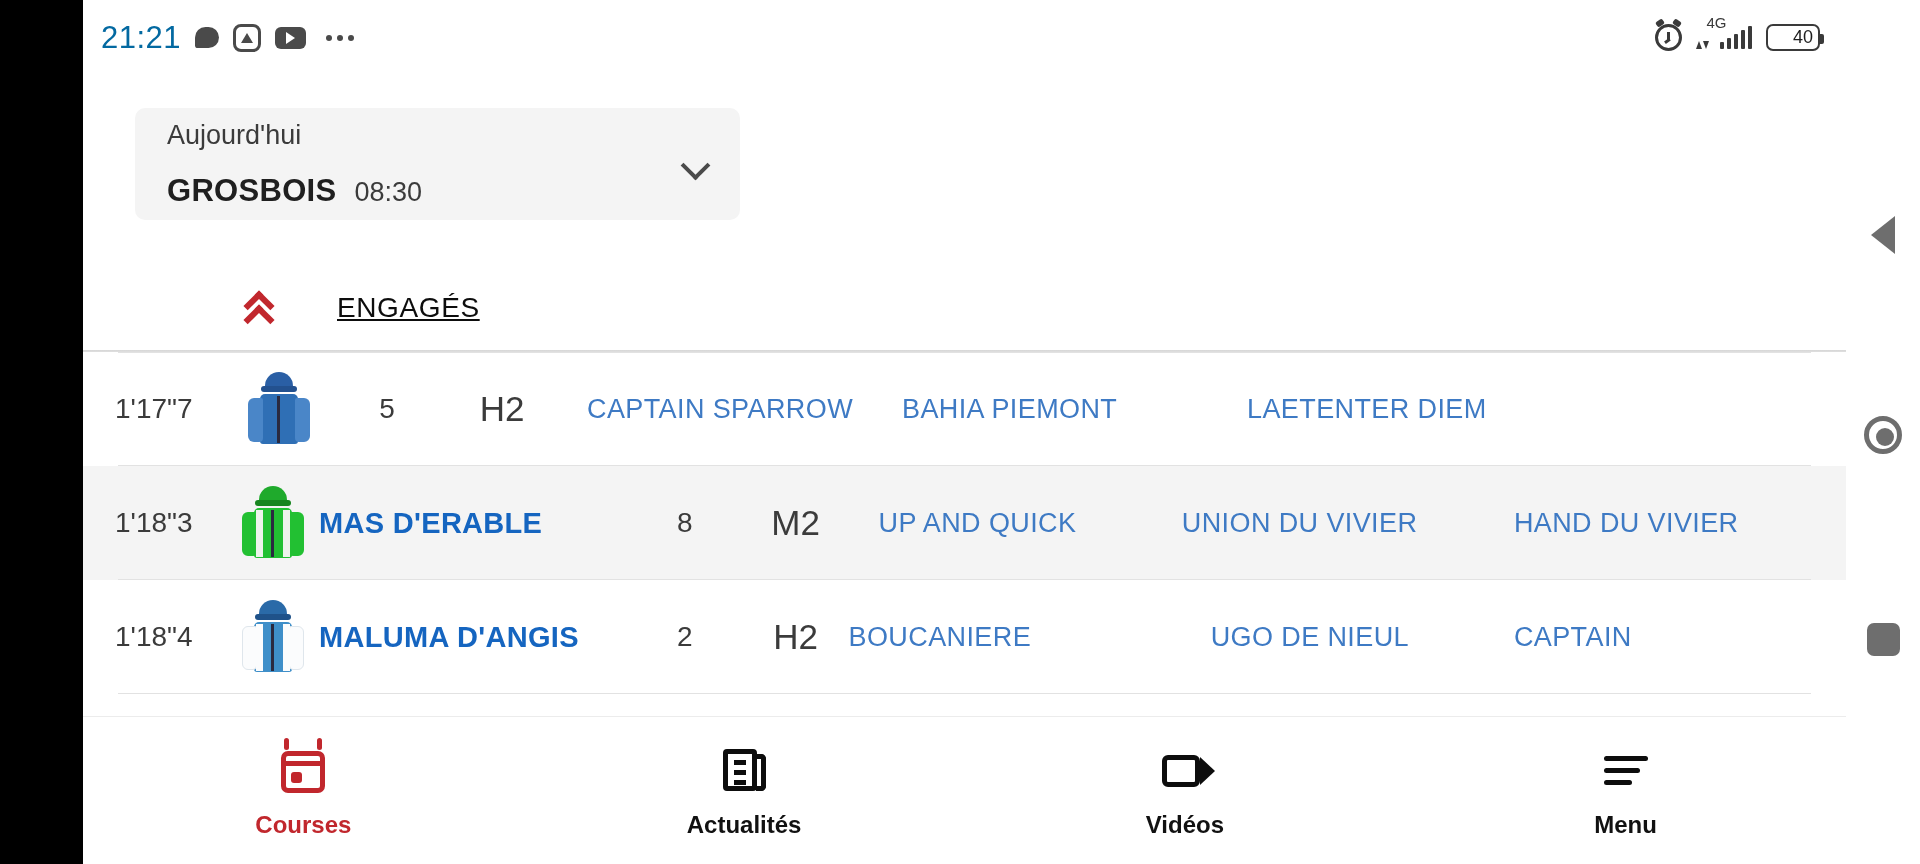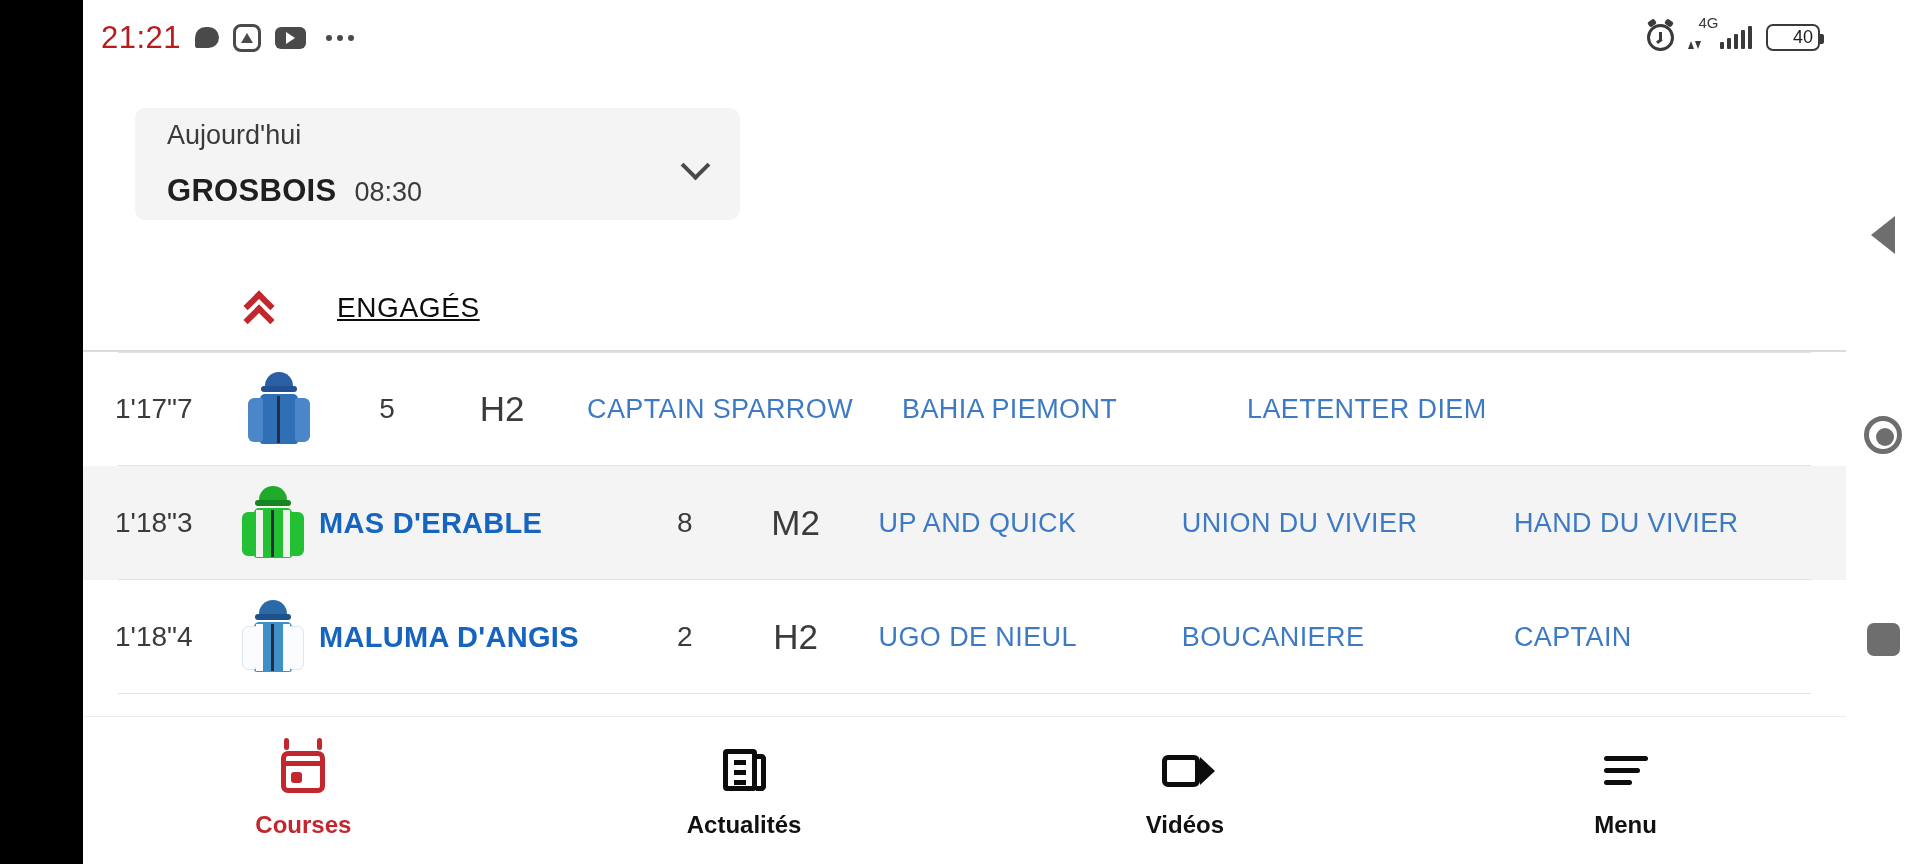--- a/index.html
+++ b/index.html
@@ -11,28 +11,28 @@
   
   .bezel-left { position:absolute; left:0; top:0; width:83px; height:864px; background:#000; }
 
   
   .app { position:absolute; left:83px; top:0; width:1763px; height:864px; background:#ffffff; overflow:hidden; }
 
   
   .statusbar { position:absolute; left:0; top:0; width:1763px; height:75px; background:#fff;
                display:flex; align-items:center; justify-content:space-between; padding:0 26px 0 18px; }
   .sb-left { display:flex; align-items:center; gap:14px; }
-  .sb-clock { font-size:31px; color:#b91c1c; letter-spacing:.5px; font-family:"Liberation Sans", sans-serif; }
+  .sb-clock { font-size:31px; color:#0369a1; letter-spacing:.5px; font-family:"Liberation Sans", sans-serif; }
   .sb-right { display:flex; align-items:center; gap:14px; }
   .ic { display:inline-flex; align-items:center; justify-content:center; }
 
   .dots { display:flex; gap:5px; align-items:center; margin-left:6px; }
   .dots i { width:6px; height:6px; border-radius:50%; background:#4a4a4a; display:block; }
 
-  .sig-wrap { display:flex; align-items:flex-end; gap:18px; position:relative; }
+  .sig-wrap { display:flex; align-items:flex-end; gap:10px; position:relative; }
   .sig-4g { font-size:15px; color:#3a3a3a; position:absolute; top:-13px; left:11px; letter-spacing:0; }
   .bars { display:flex; align-items:flex-end; gap:2.5px; height:22px; padding-top:8px; }
   .bars b { width:4.5px; background:#3a3a3a; display:block; border-radius:1px; }
   .bars b:nth-child(1){ height:7px; }
   .bars b:nth-child(2){ height:11px; }
   .bars b:nth-child(3){ height:15px; }
   .bars b:nth-child(4){ height:19px; }
   .bars b:nth-child(5){ height:23px; }
   .arrows { display:flex; align-items:flex-end; gap:1px; height:13px; margin-right:1px; }
   .arrows s { width:0;height:0;border-left:3.5px solid transparent;border-right:3.5px solid transparent; }
@@ -291,22 +291,22 @@
             <span class="slv-l" style="background:#fbfcfd;border:1px solid #dfe6ec"></span>
             <span class="slv-r" style="background:#fbfcfd;border:1px solid #dfe6ec"></span>
             <span class="stripe-l" style="background:#fbfcfd"></span>
             <span class="stripe-r" style="background:#fbfcfd"></span>
             <span class="seam"></span>
           </span>
         </span>
         <span class="c-horse">MALUMA D'ANGIS</span>
         <span class="c-num">2</span>
         <span class="c-cat">H2</span>
+        <span class="c-oth">BOUCANIERE</span>
         <span class="c-oth pad">UGO DE NIEUL</span>
-        <span class="c-oth">BOUCANIERE</span>
         <span class="c-oth">CAPTAIN</span>
       </div>
 
     </div>
 
     <div class="botnav">
       <div class="bn active">
         <span class="bn-ico">
           <span class="cal-p l"></span>
             <span class="cal-p r"></span>

